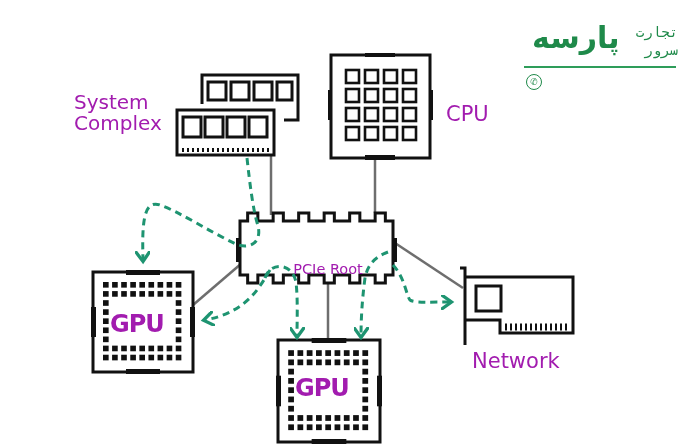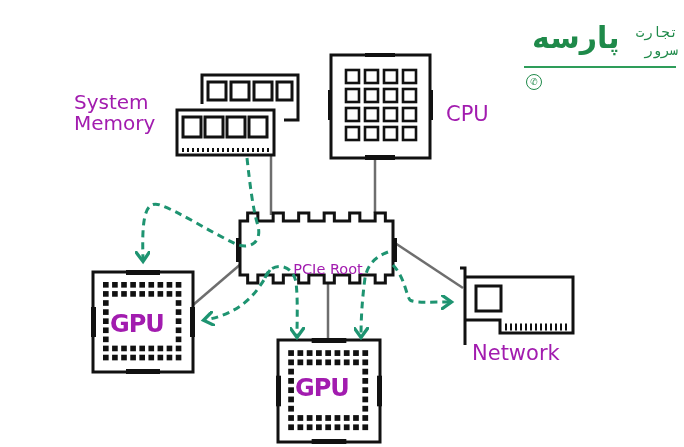--- a/index.html
+++ b/index.html
@@ -196,29 +196,29 @@
     <path d="M247,158 C250,185 253,210 258,226 C262,242 250,250 236,244 C210,232 180,212 160,205 C143,199 142,225 143,260" marker-end="url(#arrow)"></path>
     <path d="M270,270 C262,282 250,312 205,320" marker-end="url(#arrow)"></path>
     <path d="M265,278 C270,262 292,262 296,282 C298,300 297,320 297,336" marker-end="url(#arrow)"></path>
     <path d="M388,252 C378,256 368,262 365,278 C362,300 361,320 361,336" marker-end="url(#arrow)"></path>
     <path d="M393,265 C405,278 406,295 410,300 C414,303 430,302 450,302" marker-end="url(#arrow)"></path>
   </g>
 </svg>
 
 <div class="lbl" style="left:74px;top:92px;font-size:20px;">
   <div>System</div>
-  <div>Memory</div>
+  <div>Complex</div>
 </div>
 <div class="lbl" style="left:446px;top:103px;font-size:21px;">CPU</div>
 <div class="lbl" style="left:268px;top:230px;font-size:14.5px;text-align:center;width:120px;margin-top:32px;">
   <div>PCIe Root</div>
 </div>
 <div class="lbl" style="left:110px;top:312px;font-size:24px;font-weight:bold;letter-spacing:-1px;">GPU</div>
 <div class="lbl" style="left:295px;top:376px;font-size:24px;font-weight:bold;letter-spacing:-1px;">GPU</div>
-<div class="lbl" style="left:472px;top:342px;font-size:21px;text-align:right;">
+<div class="lbl" style="left:472px;top:350px;font-size:21px;text-align:right;">
   <div>Network</div>
 </div>
 
 <div id="logo">
   <div class="brand-main">پارسه</div>
   <div class="brand-sub" style="top:10px;">تجارت</div>
   <div class="brand-sub" style="top:28px;">سرور</div>
   <div class="brand-line"></div>
   <div class="phone">
     <span class="phone-ic">✆</span>

